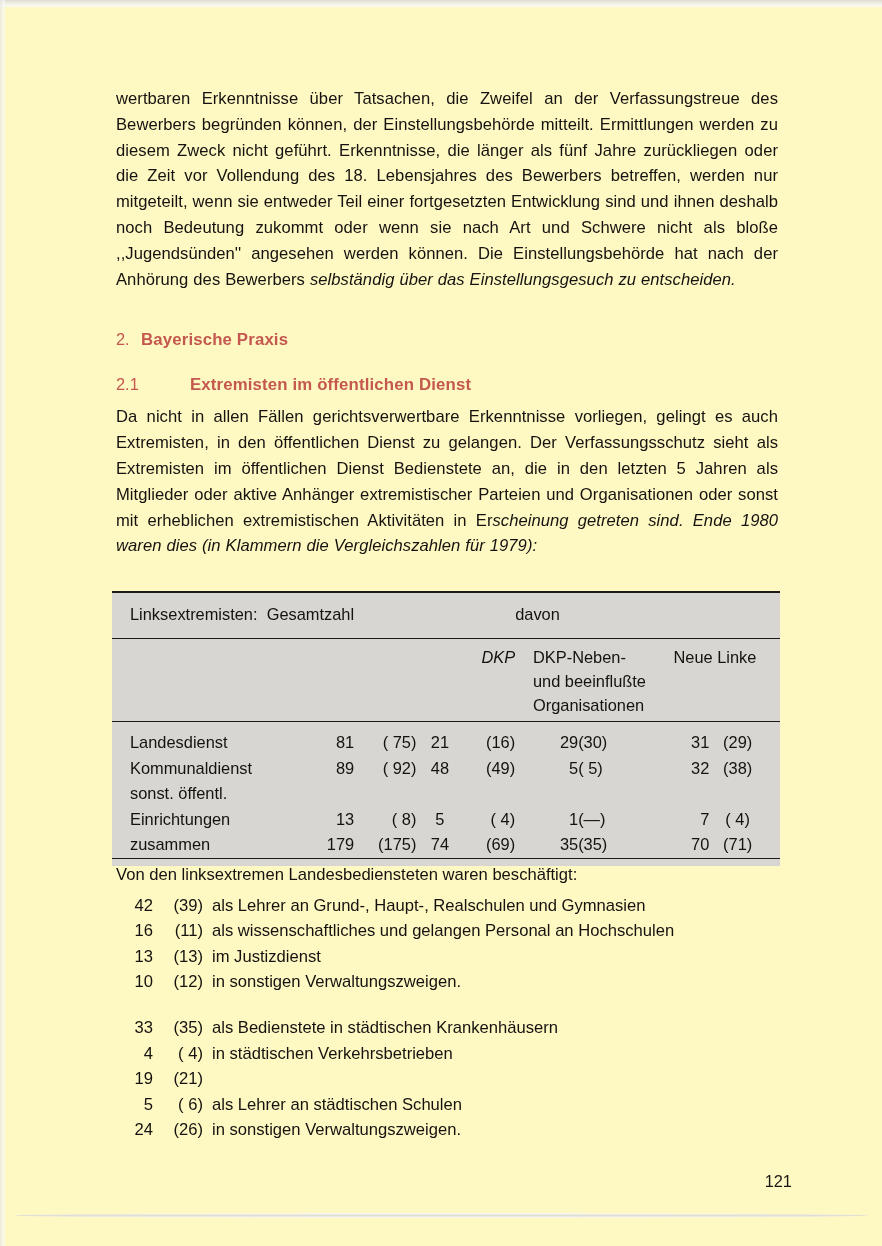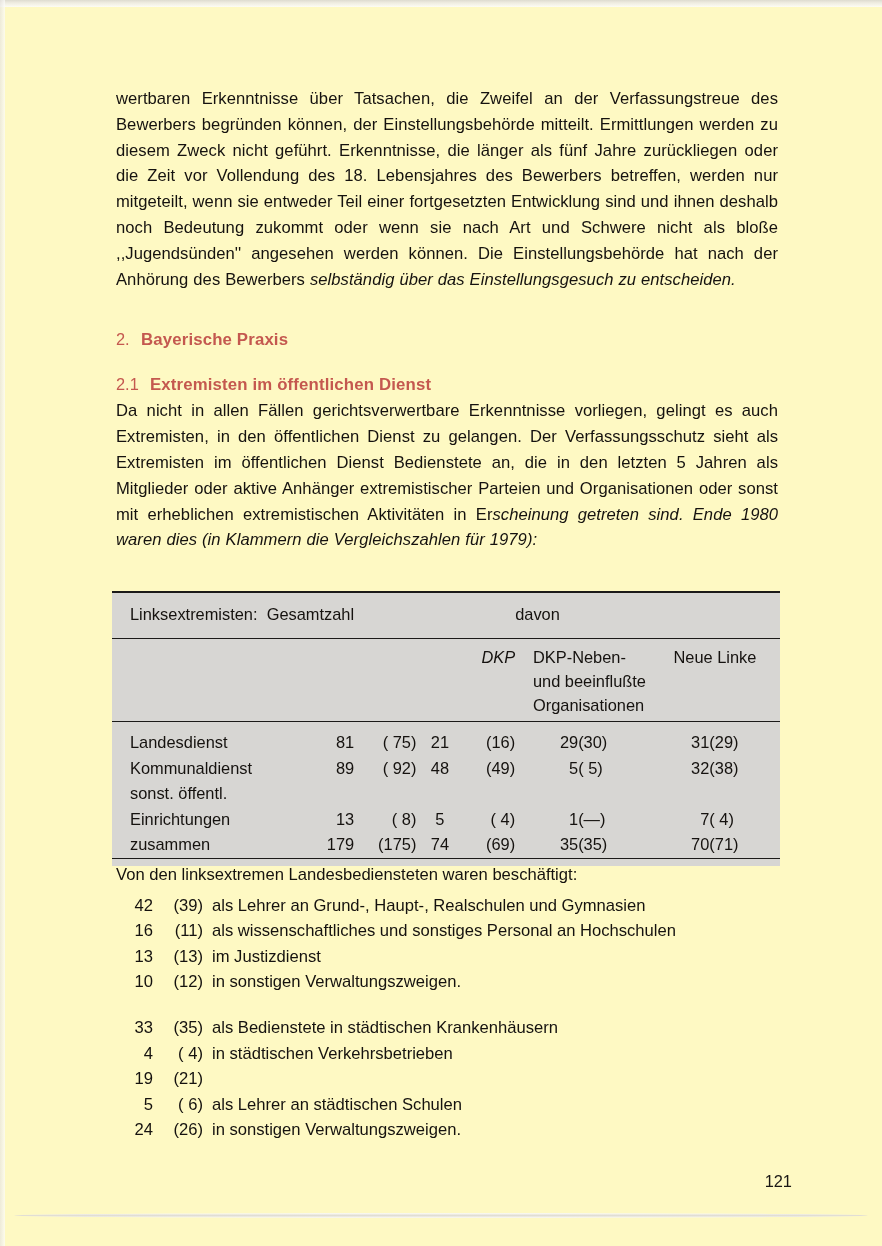--- a/index.html
+++ b/index.html
@@ -60,21 +60,21 @@
   }
   p.body-text .ital { font-style: italic; }
 
   .h2, .h3 {
     display: flex;
     align-items: baseline;
     color: #c4584f;
     margin: 0;
   }
   .h2 { margin-top: 38px; }
-  .h3 { margin-top: 25px; margin-bottom: 3px; }
+  .h3 { margin-top: 25px; margin-bottom: 9px; gap: 40px; }
   .sec-num {
     font-size: 16.4px;
     font-weight: normal;
     flex: 0 0 auto;
   }
   .h2 .sec-num { width: 25px; }
   .h3 .sec-num { width: 34px; }
   .sec-title {
     font-size: 16.8px;
     font-weight: bold;
@@ -114,21 +114,21 @@
   .c-label { width: 188px; padding-left: 18px !important; text-align: left; white-space: nowrap; }
   .c-n1 { width: 48px;  text-align: right; }
   .c-p1 { width: 66px;  text-align: right; padding-right: 4px !important; }
   .c-n2 { width: 44px;  text-align: center; }
   .c-p2 { width: 62px;  text-align: right; }
   .c-gapA { width: 22px; }
   .c-n3 { width: 40px;  text-align: right; }
   .c-p3 { width: 60px;  text-align: left; }
   .c-gapB { width: 34px; }
   .c-n4 { width: 38px;  text-align: right; }
-  .c-p4 { width: 60px;  text-align: left; padding-right: 14px !important; }
+  .c-p4 { width: 60px;  text-align: center; padding-right: 14px !important; }
 
   .hdr-gesamt { padding-left: 18px !important; white-space: nowrap; margin-left: 40px; }
   .hdr-davon  { white-space: nowrap; }
   .hdr-dkp    { text-align: right; white-space: nowrap; font-style: italic; }
   .hdr-block  { white-space: nowrap; }
 
   
   .lists {
     position: absolute;
     left: 116px;
@@ -308,21 +308,21 @@
     <div class="list-block">
       <p class="list-intro">Von den linksextremen Landesbediensteten waren beschäftigt:</p>
       <div class="list-row">
         <span class="li-num">42</span>
         <span class="li-par">(39)</span>
         <span class="li-txt">als Lehrer an Grund-, Haupt-, Realschulen und Gymnasien</span>
       </div>
       <div class="list-row">
         <span class="li-num">16</span>
         <span class="li-par">(11)</span>
-        <span class="li-txt">als wissenschaftliches und sonstiges Personal an Hochschulen</span>
+        <span class="li-txt">als wissenschaftliches und gelangen Personal an Hochschulen</span>
       </div>
       <div class="list-row">
         <span class="li-num">13</span>
         <span class="li-par">(13)</span>
         <span class="li-txt">im Justizdienst</span>
       </div>
       <div class="list-row">
         <span class="li-num">10</span>
         <span class="li-par">(12)</span>
         <span class="li-txt">in sonstigen Verwaltungszweigen.</span>

